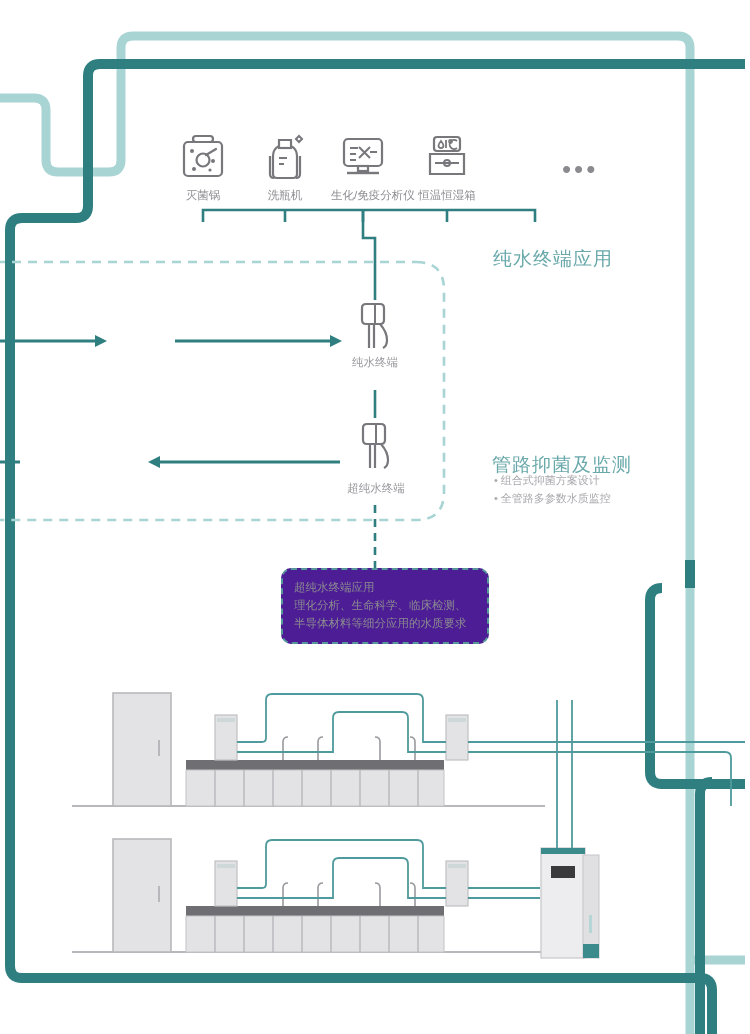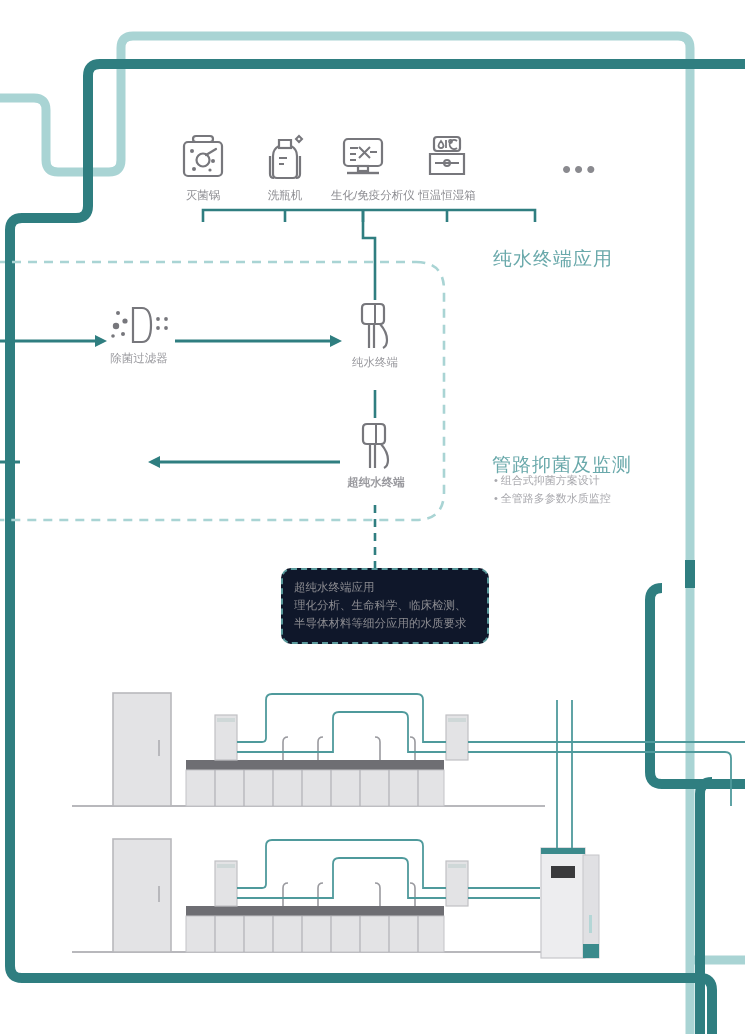--- a/index.html
+++ b/index.html
@@ -67,21 +67,21 @@
   .callout{
     position:absolute;
     box-sizing:border-box;
     border:2px dashed #58989a;
     border-radius:10px;
     color:#8b8b90;
     font-size:11.5px;
     line-height:1.55;
     padding:9px 11px 10px 11px;
     white-space:nowrap;
-    background:#0f172a;
+    background:#4c1d95;
   }
   .mid-lbl{
     position:absolute;
     color:#9a9a9f;
     font-size:11.5px;
     white-space:nowrap;
     text-align:center;
   }
 </style>
 </head>
@@ -291,37 +291,20 @@
       </svg>
     </div>
     <div class="cap">恒温恒湿箱</div>
   </div>
 
 
   <div class="dots" style="left:562px; top:156px;">•••</div>
 
   <div class="sect-title" style="left:493px; top:228px;margin-top:18px;">纯水终端应用</div>
 
-  <div style="position:absolute; left:103px; top:302px; width:72px; text-align:center;">
-    <div class="glyph" style="height:46px; display:flex; align-items:center; justify-content:center;">
-      <svg width="72" height="46" viewBox="0 0 72 46">
-        <path d="M 30,6 h9 q9,0 9,17 q0,17 -9,17 h-9 z" fill="none" stroke="#77777c" stroke-width="2.2"></path>
-        <circle cx="15" cy="11" r="2" fill="#77777c"></circle>
-        <circle cx="22" cy="19" r="2.6" fill="#77777c"></circle>
-        <circle cx="13" cy="24" r="3.2" fill="#77777c"></circle>
-        <circle cx="20" cy="32" r="2" fill="#77777c"></circle>
-        <circle cx="10" cy="34" r="1.8" fill="#77777c"></circle>
-        <circle cx="55" cy="17" r="1.9" fill="#77777c"></circle>
-        <circle cx="63" cy="17" r="1.9" fill="#77777c"></circle>
-        <circle cx="55" cy="26" r="1.9" fill="#77777c"></circle>
-        <circle cx="63" cy="26" r="1.9" fill="#77777c"></circle>
-      </svg>
-    </div>
-    <div class="mid-lbl" style="position:static; margin-top:3px;">除菌过滤器</div>
-  </div>
 
   <div style="position:absolute; left:345px; top:298px; width:60px; text-align:center;">
     <div class="glyph" style="height:54px; display:flex; align-items:center; justify-content:center;">
       <svg width="44" height="54" viewBox="0 0 44 54">
         <path d="M 13,6 h14 q4,0 4,4 v12 q0,4 -4,4 h-14 q-4,0 -4,-4 v-12 q0,-4 4,-4 z" fill="none" stroke="#77777c" stroke-width="2.2"></path>
         <line x1="22" y1="7" x2="22" y2="25" stroke="#77777c" stroke-width="2"></line>
         <path d="M 16,26 v24" fill="none" stroke="#77777c" stroke-width="2.2"></path>
         <path d="M 21,26 v24" fill="none" stroke="#77777c" stroke-width="2.2"></path>
         <path d="M 27,26 q7,8 7,16 q0,6 -4,8" fill="none" stroke="#77777c" stroke-width="2.2"></path>
       </svg>
@@ -333,21 +316,21 @@
   <div style="position:absolute; left:340px; top:418px; width:72px; text-align:center;">
     <div class="glyph" style="height:54px; display:flex; align-items:center; justify-content:center;">
       <svg width="44" height="54" viewBox="0 0 44 54">
         <path d="M 13,6 h14 q4,0 4,4 v12 q0,4 -4,4 h-14 q-4,0 -4,-4 v-12 q0,-4 4,-4 z" fill="none" stroke="#77777c" stroke-width="2.2"></path>
         <line x1="22" y1="7" x2="22" y2="25" stroke="#77777c" stroke-width="2"></line>
         <path d="M 16,26 v24" fill="none" stroke="#77777c" stroke-width="2.2"></path>
         <path d="M 21,26 v24" fill="none" stroke="#77777c" stroke-width="2.2"></path>
         <path d="M 27,26 q7,8 7,16 q0,6 -4,8" fill="none" stroke="#77777c" stroke-width="2.2"></path>
       </svg>
     </div>
-    <div class="mid-lbl" style="position:static; margin-top:3px;font-weight:bold;">超纯水终端</div>
+    <div class="mid-lbl" style="position:static; margin-top:9px;">超纯水终端</div>
   </div>
 
   <div class="sect-title" style="left:492px; top:440px;margin-top:12px;">管路抑菌及监测</div>
   <div class="bullets" style="left:494px; top:471px;">
     <div>组合式抑菌方案设计</div>
     <div>全管路多参数水质监控</div>
   </div>
 
   <div class="callout" style="left:281px; top:568px; width:208px;">
     <div>超纯水终端应用</div>

